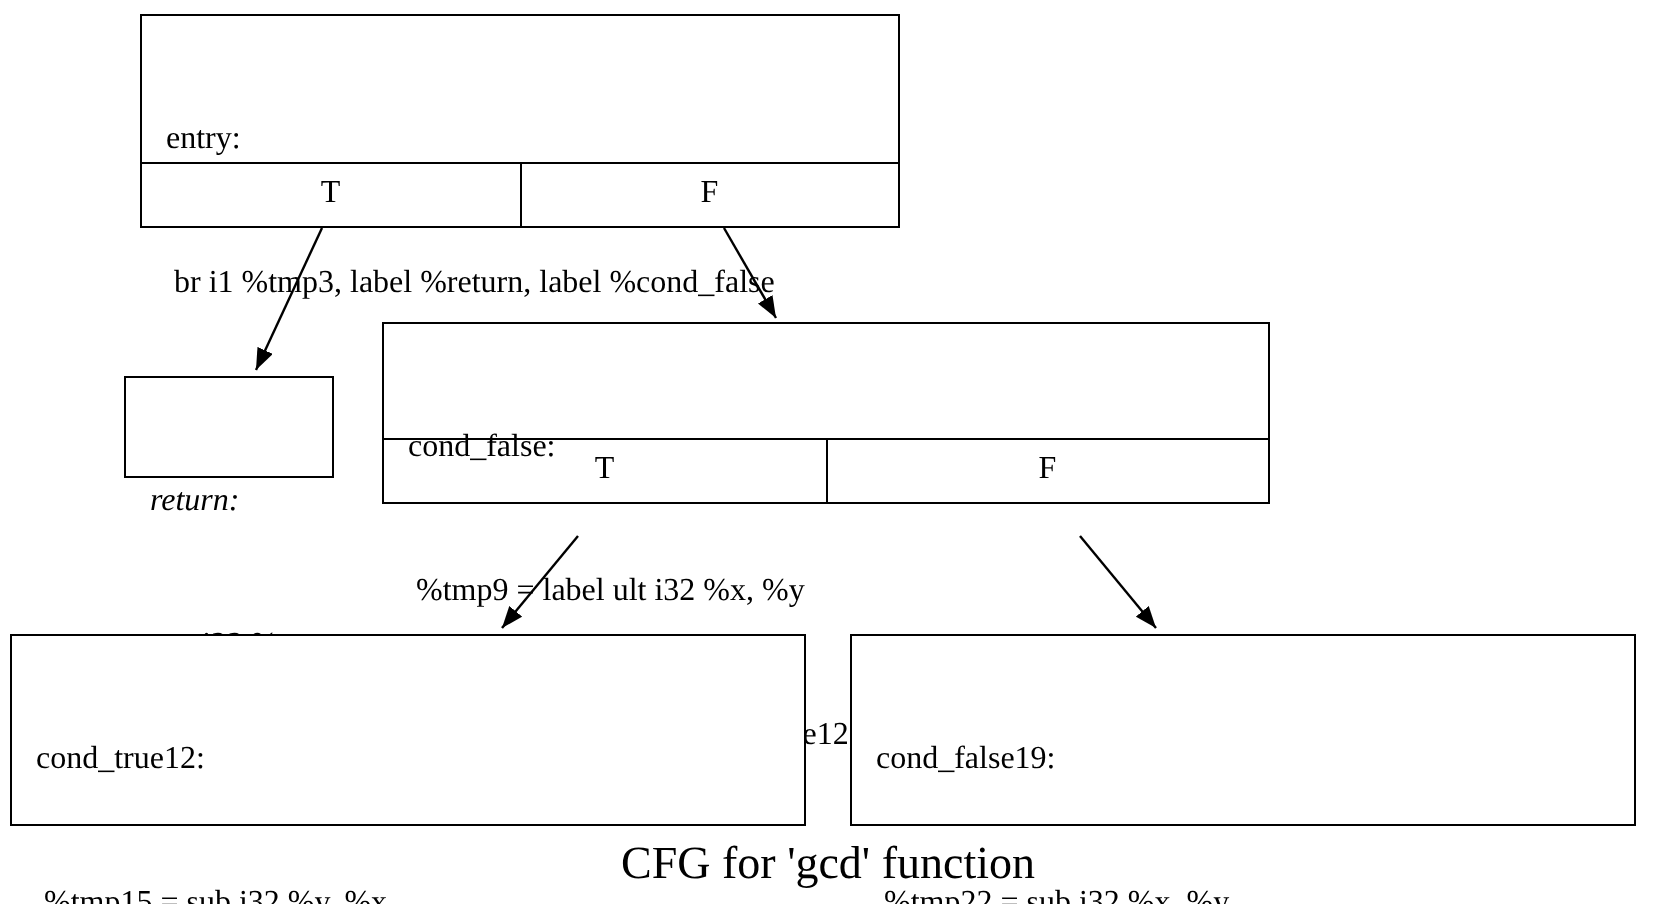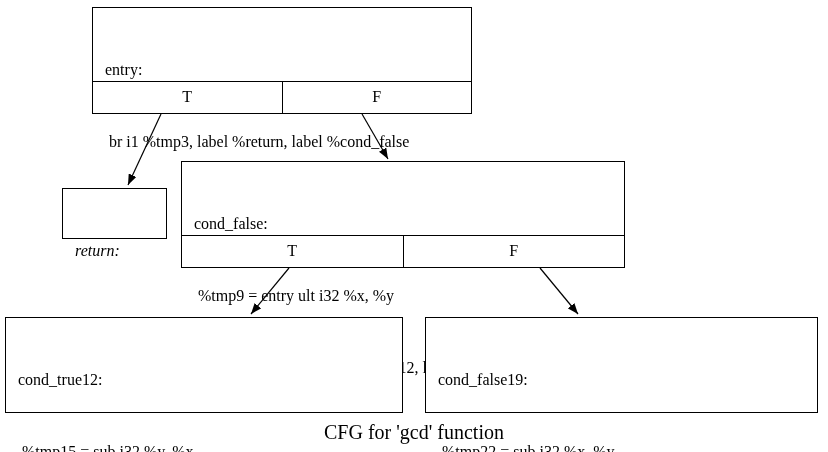--- a/index.html
+++ b/index.html
@@ -53,27 +53,27 @@
   }
   .port-cell + .port-cell {
     border-left: 1.5px solid #000000;
   }
   .caption {
     position: absolute;
     left: 0;
     top: 422px;
     width: 828px;
     text-align: center;
-    font-size: 20px;
+    font-size: 23px;
     line-height: 20px;
   }
   
-  #node-entry       { left: 92px;  top: 7px;   width: 380px; height: 107px; }
+  #node-entry       { left: 70px;  top: 7px;   width: 380px; height: 107px; }
   #node-return      { left: 62px;  top: 188px; width: 105px; height: 51px; font-style: italic;  }
-  #node-cond-false  { left: 181px; top: 161px; width: 444px; height: 107px; }
+  #node-cond-false  { left: 191px; top: 161px; width: 444px; height: 91px; }
   #node-cond-true12 { left: 5px;   top: 317px; width: 398px; height: 96px;  }
   #node-cond-false19{ left: 425px; top: 317px; width: 393px; height: 96px;  }
   .edge-line {
     stroke: #000000;
     stroke-width: 1.2;
     fill: none;
   }
 </style>
 </head>
 <body>
@@ -106,21 +106,21 @@
   <div class="node" id="node-return">
     <div class="node-label">
       <div>return:</div>
       <div> ret i32 %x</div>
     </div>
   </div>
 
   <div class="node" id="node-cond-false">
     <div class="node-label">
       <div>cond_false:</div>
-      <div> %tmp9 = entry ult i32 %x, %y</div>
+      <div> %tmp9 = label ult i32 %x, %y</div>
       <div> br i1 %tmp9, label %cond_true12, label %cond_false19</div>
     </div>
     <div class="ports-row">
       <div class="port-cell">T</div>
       <div class="port-cell">F</div>
     </div>
   </div>
 
   <div class="node" id="node-cond-true12">
     <div class="node-label">

